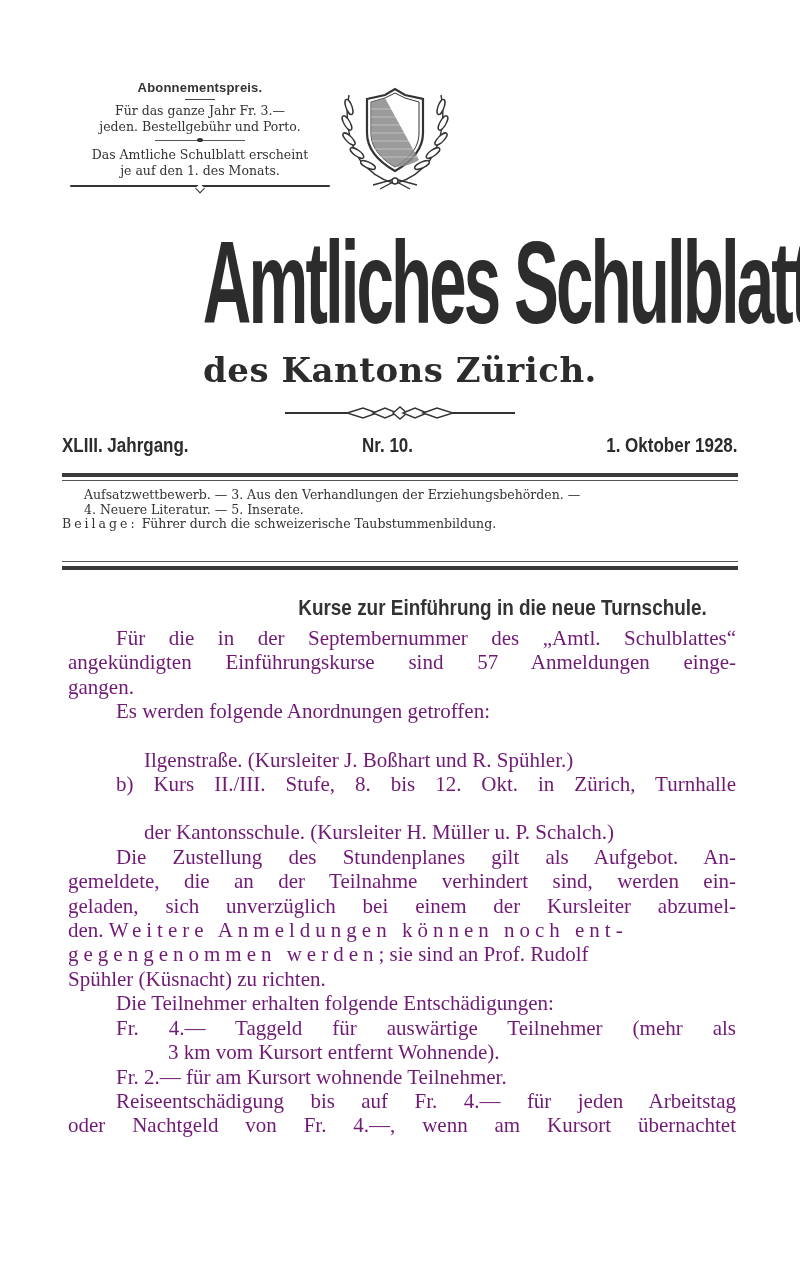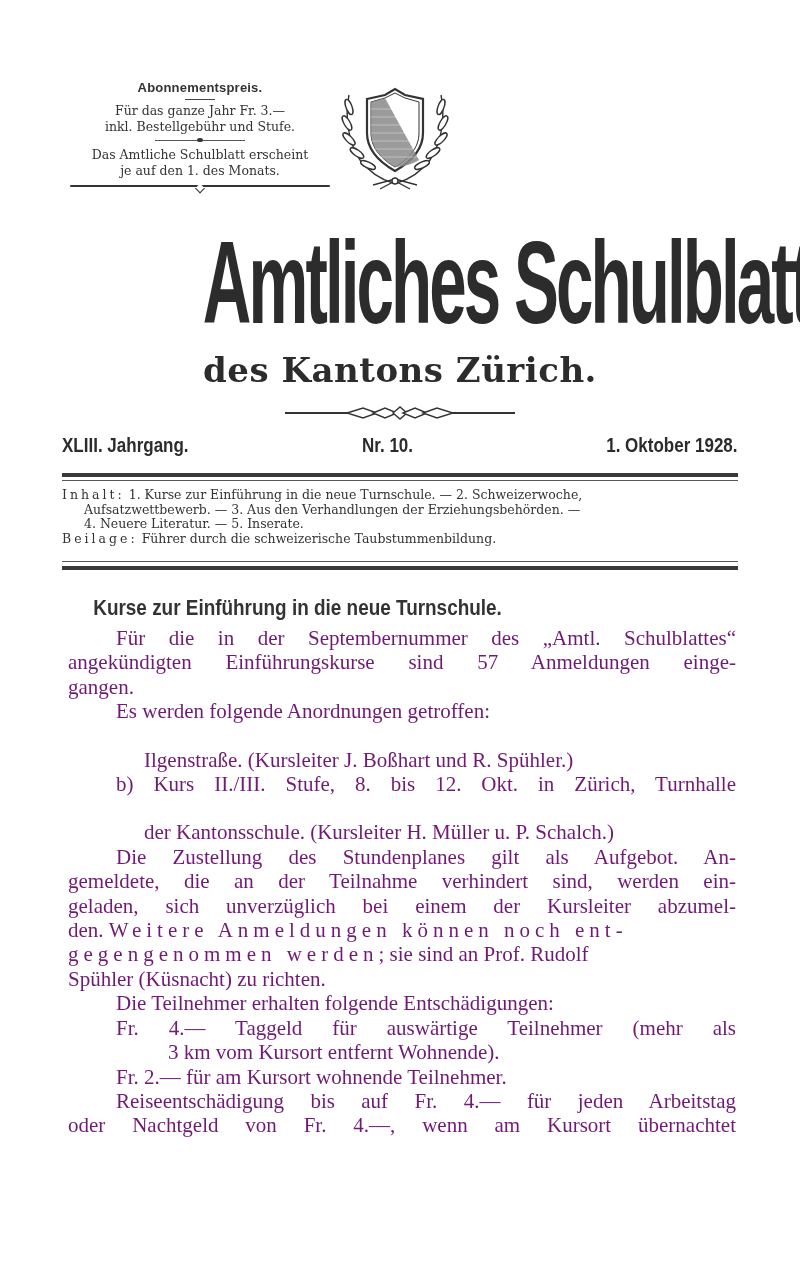--- a/index.html
+++ b/index.html
@@ -29,41 +29,41 @@
   .issue-nr { left: 300px; transform-origin: left; }
   .issue-date { right: 0; transform-origin: right; }
 
   .rule-thick { position: absolute; left: 62px; width: 676px; height: 4px; background: #3a3a3a; }
   .rule-thin { position: absolute; left: 62px; width: 676px; height: 1px; background: #555; }
 
   .toc { position: absolute; left: 62px; top: 488px; width: 676px; font-family: "DejaVu Serif", "Liberation Serif", serif; font-size: 12.5px; line-height: 14.5px; color: #333; }
   .toc .spaced { letter-spacing: 3px; }
   .toc .indent { padding-left: 22px; }
 
-  .article-title { position: absolute; left: 60px; top: 593px; width: 680px; text-align: left; font-family: "Liberation Sans", "DejaVu Sans", sans-serif; font-weight: bold; font-size: 22px; line-height: 30px; color: #333; }
+  .article-title { position: absolute; left: 60px; top: 593px; width: 680px; text-align: right; font-family: "Liberation Sans", "DejaVu Sans", sans-serif; font-weight: bold; font-size: 22px; line-height: 30px; color: #333; }
   .article-title span { display: inline-block; transform: scaleX(0.86); white-space: nowrap; }
 
   .body { position: absolute; left: 68px; top: 626px; width: 668px; font-family: "Liberation Serif", "DejaVu Serif", serif; font-size: 21px; line-height: 24.4px; color: #701a75; text-align: justify; }
   .body .ind { text-indent: 48px; }
   .body .item { padding-left: 48px; text-indent: 0; }
   .body .item-cont { padding-left: 76px; margin-top: 24px; }
   .body .sub-cont { padding-left: 100px; }
   .spaced-text { letter-spacing: 5px; }
   .line { display: block; white-space: nowrap; text-align-last: justify; }
 </style>
 </head>
 <body>
 
 <div class="page">
 
   <div class="hdr-col left">
     <div class="hdr-title">Abonnementspreis.</div>
     <div class="short-rule"></div>
     <div>Für das ganze Jahr Fr. 3.—</div>
-    <div>inkl. Bestellgebühr und Stufe.</div>
+    <div>jeden. Bestellgebühr und Porto.</div>
     <div class="dot-rule"></div>
     <div>Das Amtliche Schulblatt erscheint</div>
     <div>je auf den 1. des Monats.</div>
     <div class="brace-rule"></div>
   </div>
 
   <svg class="crest" viewBox="0 0 120 110">
     <g stroke="#333" stroke-width="1.4" fill="none">
       <path d="M14 10 C10 30 12 55 25 75 C35 88 48 95 58 98"></path>
       <path d="M106 10 C110 30 108 55 95 75 C85 88 72 95 62 98"></path>
@@ -114,24 +114,20 @@
   <div class="issue-line">
     <span class="issue-vol">XLIII. Jahrgang.</span>
     <span class="issue-nr">Nr. 10.</span>
     <span class="issue-date">1. Oktober 1928.</span>
   </div>
 
   <div class="rule-thick" style="top:473px;"></div>
   <div class="rule-thin" style="top:480px;"></div>
 
   <div class="toc">
-    <div>
-      <span class="spaced">Inhalt:</span>
-      <span>1. Kurse zur Einführung in die neue Turnschule. — 2. Schweizerwoche,</span>
-    </div>
     <div class="indent">Aufsatzwettbewerb. — 3. Aus den Verhandlungen der Erziehungsbehörden. —</div>
     <div class="indent">4. Neuere Literatur. — 5. Inserate.</div>
     <div>
       <span class="spaced">Beilage:</span>
       <span>Führer durch die schweizerische Taubstummenbildung.</span>
     </div>
   </div>
 
   <div class="rule-thin" style="top:561px;"></div>
   <div class="rule-thick" style="top:566px;"></div>

